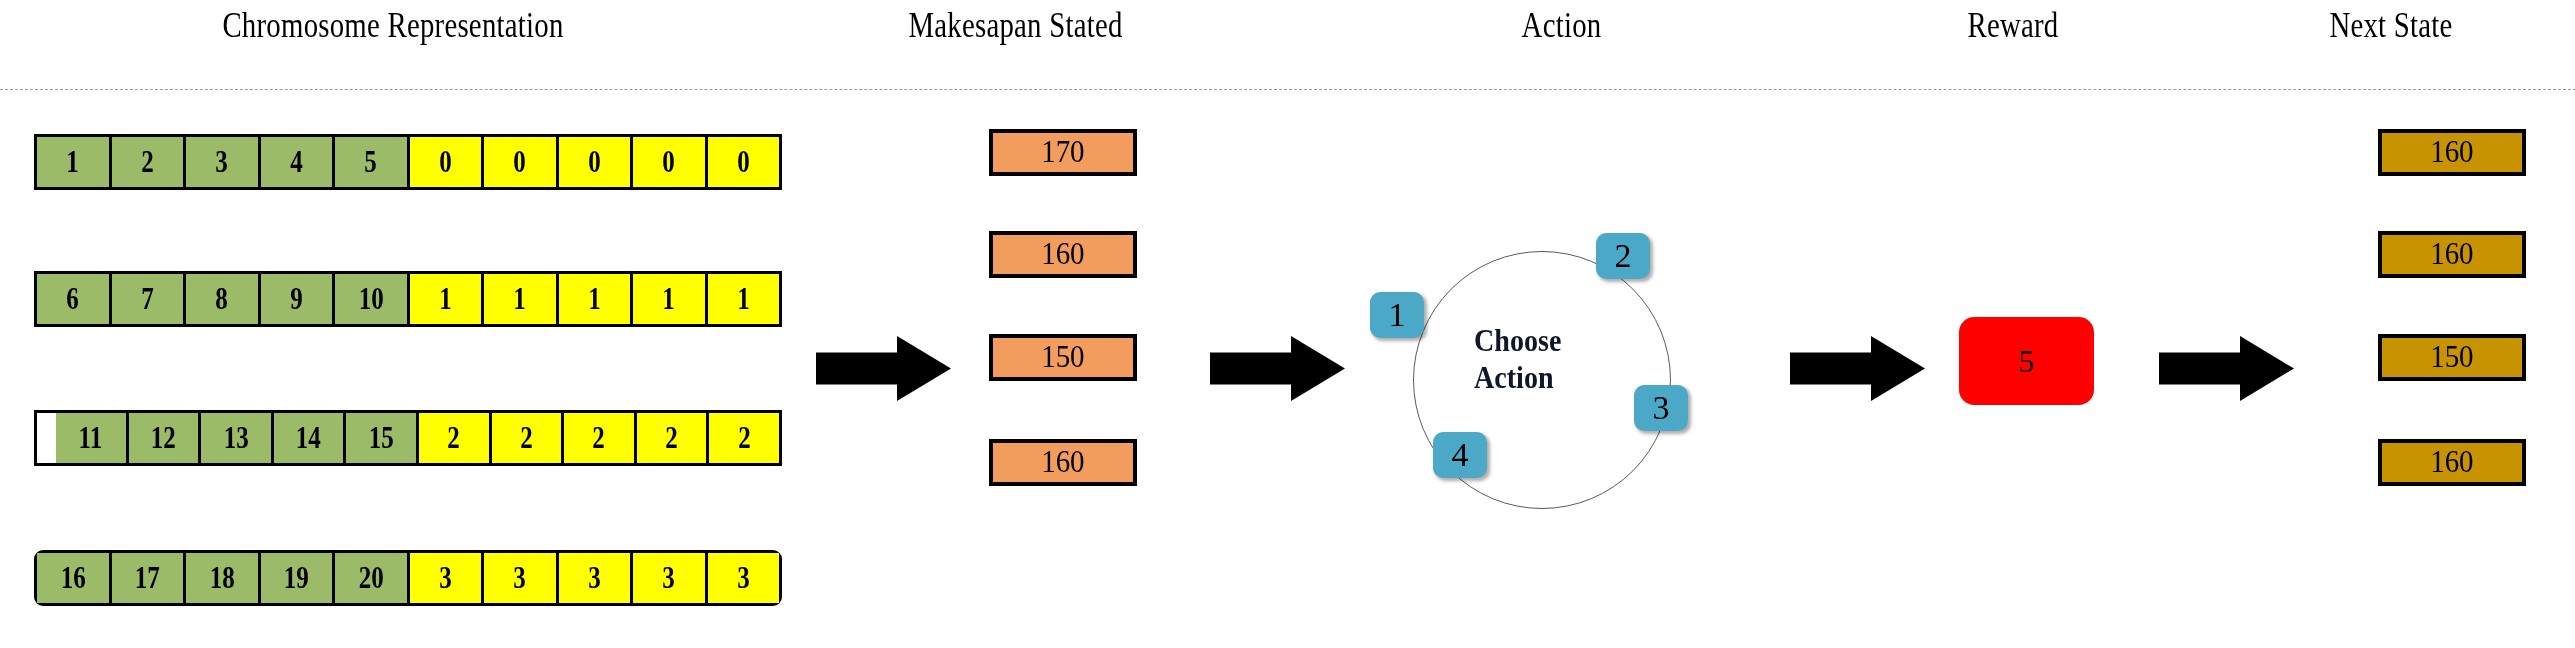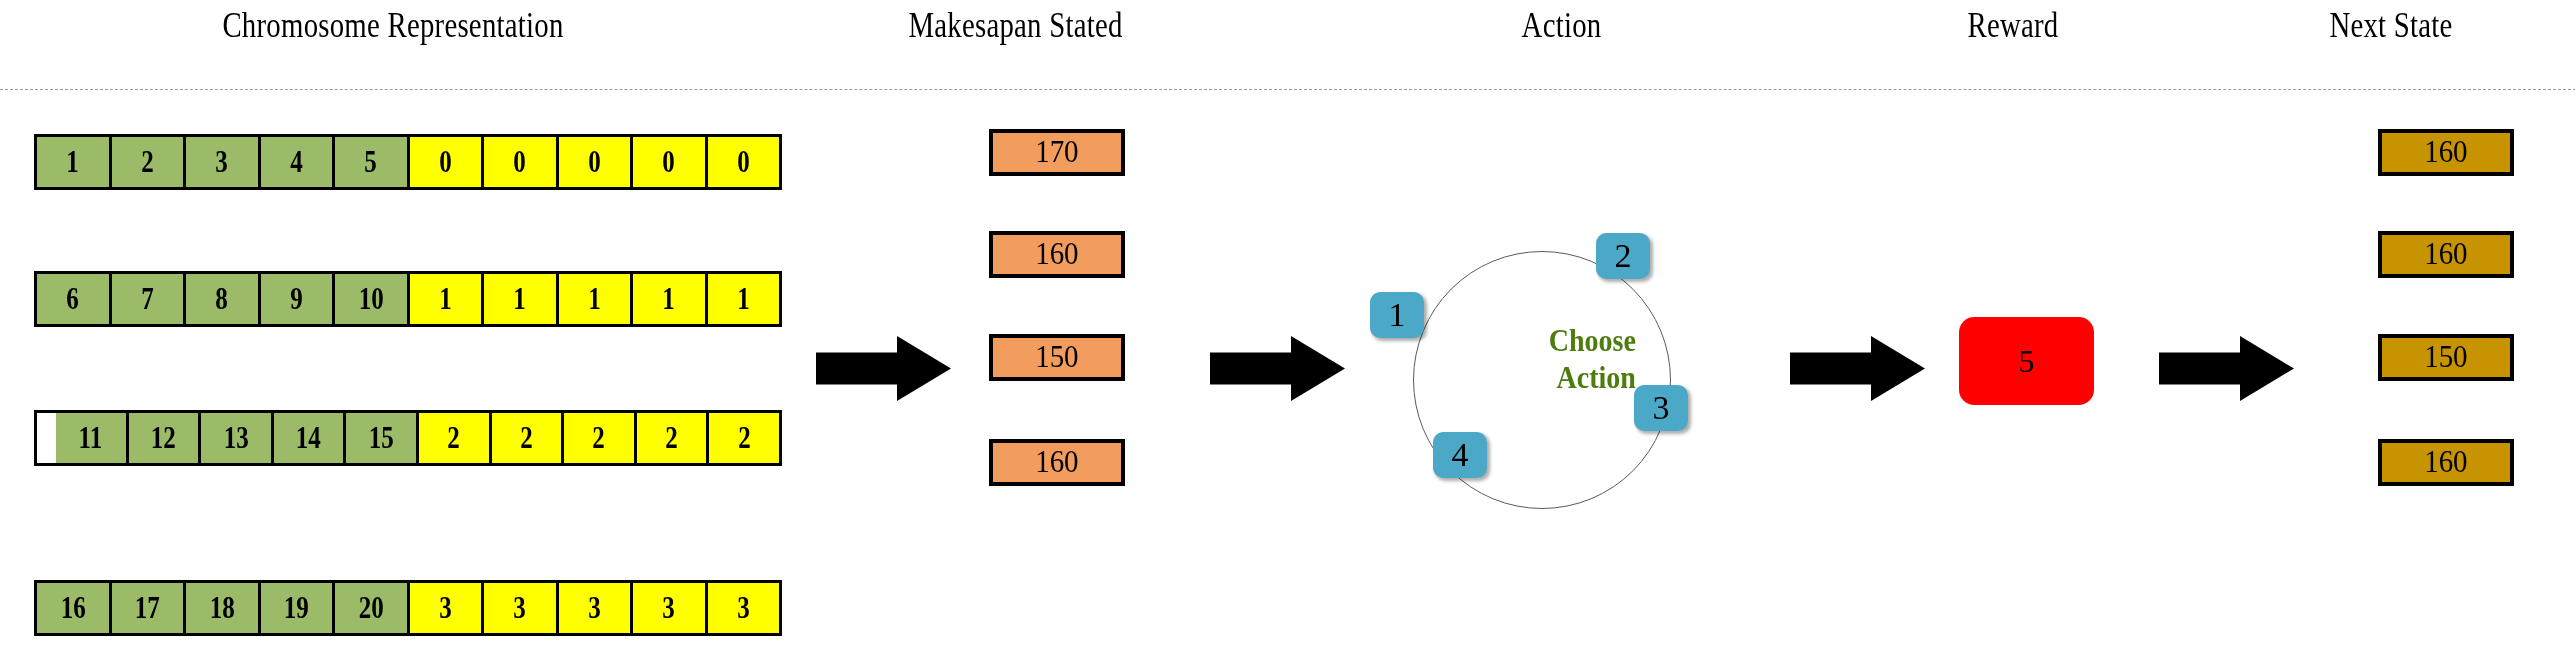--- a/index.html
+++ b/index.html
@@ -56,21 +56,21 @@
     left: 34px;
     display: flex;
     border: 3.5px solid #000000;
     box-sizing: border-box;
     height: 56px;
     width: 748px;
   }
   .chrom-row.r1 { top: 134px; }
   .chrom-row.r2 { top: 271px; }
   .chrom-row.r3 { top: 410px; padding-left: 19px; }
-  .chrom-row.r4 { top: 580px; }
+  .chrom-row.r4 { top: 550px; border-radius: 9px; }
 
   .gene {
     flex: 1 1 0;
     display: flex;
     align-items: center;
     justify-content: center;
     border-right: 3.5px solid #000000;
     box-sizing: border-box;
     font-family: "Liberation Serif", "DejaVu Serif", serif;
     font-size: 30.5px;
@@ -88,21 +88,21 @@
     position: absolute;
     display: flex;
     align-items: center;
     justify-content: center;
     border: 4.1px solid #000000;
     box-sizing: border-box;
     font-family: "Liberation Serif", "DejaVu Serif", serif;
     font-size: 30.5px;
     font-weight: 400;
     color: #000000;
-    width: 136px;
+    width: 148px;
     height: 47px;
   }
   .vbox .vv { display:block; transform: scaleX(0.95); }
 
   .makespan-box { left: 989px; background: #f29c5e; }
   .makespan-box.m1 { top: 129px; }
   .makespan-box.m2 { top: 231px; }
   .makespan-box.m3 { top: 334px; }
   .makespan-box.m4 { top: 439px; }
 
@@ -176,26 +176,26 @@
   #act-1 { left: 2.9px;   top: 75px; }
   #act-2 { left: 229px; top: 16.4px;  }
   #act-3 { left: 267px; top: 168px; }
   #act-4 { left: 66px; top: 215px; }
 
   .choose-action {
     position: absolute;
     left: 100px;
     top: 106px;
     width: 176px;
-    text-align: right;
+    text-align: left;
     font-family: "Liberation Serif", "DejaVu Serif", serif;
     font-weight: 700;
     font-size: 30.5px;
     line-height: 1.22;
-    color: #4d7c0f;
+    color: #0f172a;
   }
   .choose-action span { display: block; transform: scaleX(0.92); }
 </style>
 </head>
 <body>
 
 <div id="stage">
 
   <div class="col-header" id="hdr-chromosome">Chromosome Representation</div>
   <div class="col-header" id="hdr-makespan">Makesapan Stated</div>

